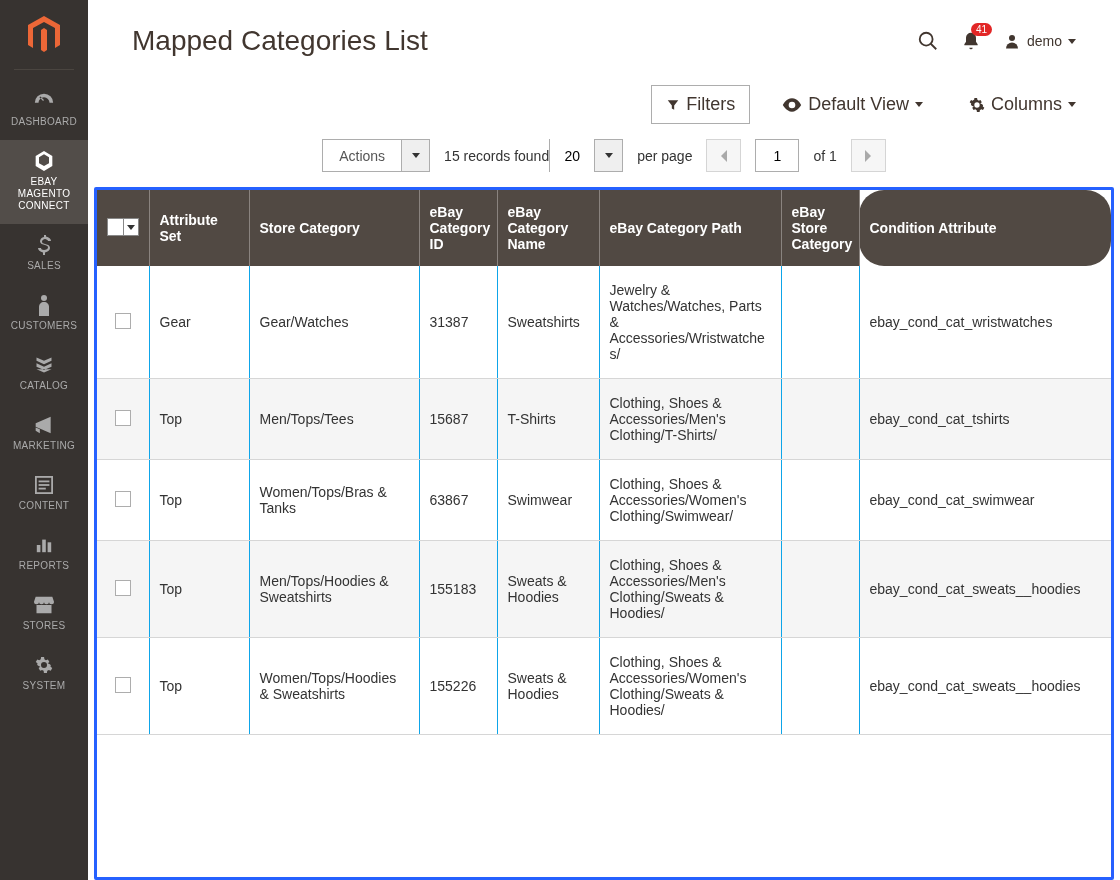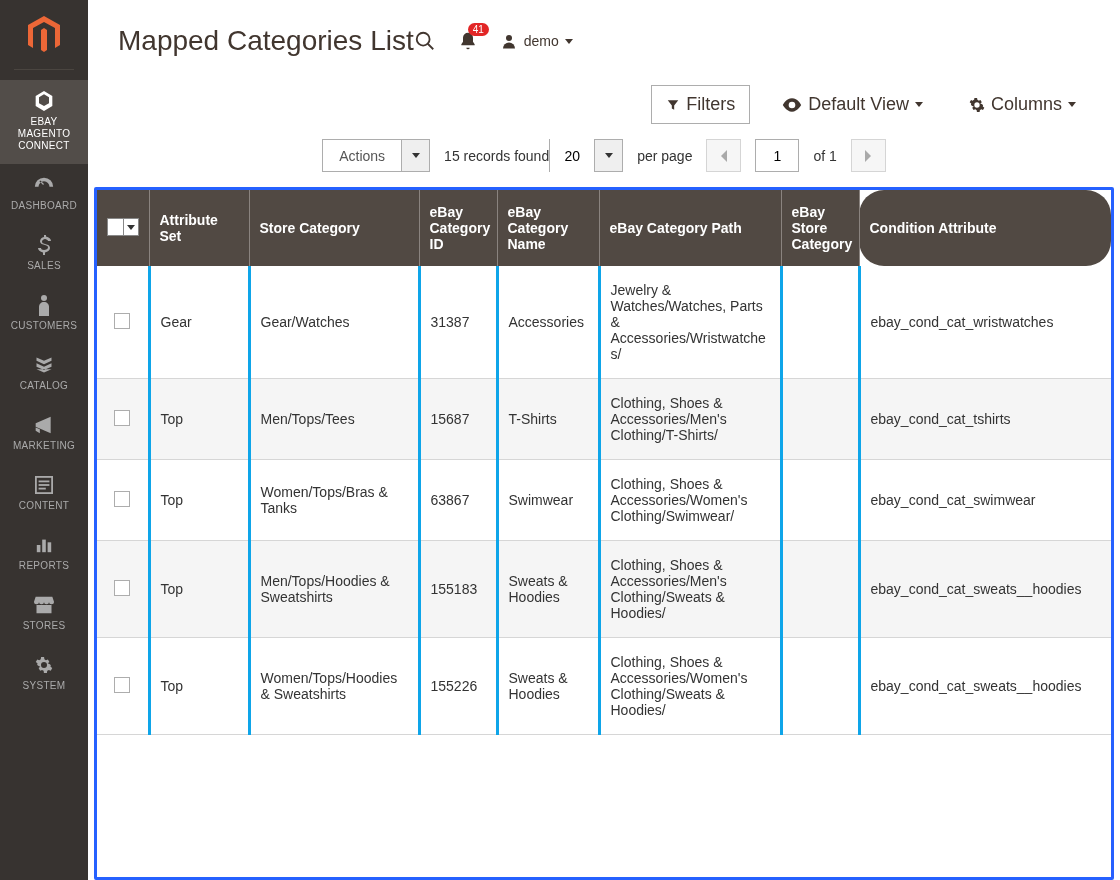--- a/index.html
+++ b/index.html
@@ -6,21 +6,21 @@
 body { font-family: 'Helvetica Neue', Arial, sans-serif; font-size: 14px; color: #333; background: #fff; width: 1120px; height: 880px; overflow: hidden; }
 .layout { display: flex; height: 100%; }
 .sidebar { width: 88px; background: #373330; color: #aaa; display: flex; flex-direction: column; align-items: center; flex-shrink: 0; }
 .logo { width: 60px; height: 60px; margin: 10px 0; display: flex; align-items: center; justify-content: center; border-bottom: 1px solid #4a4540; padding-bottom: 10px; }
 .logo svg { width: 34px; height: 38px; }
 .nav-item { width: 100%; padding: 10px 4px 12px; text-align: center; font-size: 10px; color: #aaa; cursor: pointer; }
 .nav-item.active { background: #524d49; color: #fff; }
 .nav-item .nav-icon { display: flex; justify-content: center; margin-bottom: 4px; height: 22px; align-items: center; }
 .nav-item .nav-label { letter-spacing: 0.3px; line-height: 1.2; }
 .main { flex: 1; background: #fff; overflow: hidden; display: flex; flex-direction: column; }
-.header-row { display: flex; justify-content: flex-start; align-items: center; padding: 25px 30px 10px; }
+.header-row { display: flex; justify-content: space-between; align-items: center; padding: 25px 44px 10px; }
 .page-title { font-size: 28px; font-weight: 400; color: #41362f; }
 .header-actions { display: flex; align-items: center; gap: 22px; }
 .icon-btn { cursor: pointer; color: #41362f; position: relative; display: flex; align-items: center; }
 .badge { position: absolute; top: -8px; left: 10px; background: #e22626; color: #fff; font-size: 10px; border-radius: 9px; padding: 1px 5px; }
 .user-menu { display: flex; align-items: center; gap: 6px; cursor: pointer; color: #41362f; font-size: 14px; }
 .action-bar { margin: 10px 30px 0; background: #dedcd8; padding: 20px; display: flex; justify-content: flex-end; }
 .primary-btn { background: #eb5202; color: #fff; border: none; padding: 12px 22px; font-size: 16px; cursor: pointer; }
 .toolbar { display: flex; justify-content: flex-end; align-items: center; gap: 18px; padding: 18px 30px 10px; }
 .tb-btn { display: flex; align-items: center; gap: 6px; padding: 8px 14px; cursor: pointer; color: #41362f; font-size: 18px; }
 .tb-btn.bordered { border: 1px solid #adadad; background: #fff; }
@@ -30,56 +30,56 @@
 .select-box .sel-label { padding: 0 16px; color: #555; }
 .select-box .sel-caret { border-left: 1px solid #adadad; width: 28px; height: 100%; display: flex; align-items: center; justify-content: center; background: #efefef; }
 .records { color: #333; }
 .page-input, .perpage-input { border: 1px solid #adadad; height: 33px; width: 44px; text-align: center; font-size: 14px; }
 .nav-btn { border: 1px solid #adadad; background: #efefef; width: 35px; height: 33px; display: flex; align-items: center; justify-content: center; cursor: pointer; }
 .nav-btn.disabled { opacity: 0.5; }
 .table-wrap { margin: 0 6px; border: 3px solid #2661ff; border-radius: 2px; overflow: hidden; flex: 1; }
 table { width: 100%; border-collapse: collapse; table-layout: fixed; }
 thead th { background: #514943; color: #fff; font-weight: 600; font-size: 14px; text-align: left; padding: 14px 10px; border-right: 1px solid #8a837f; vertical-align: middle; }
 thead th:last-child { border-right: none; border-radius: 25px; }
-tbody td { padding: 16px 10px; border-right: 3px solid #0ea5e9; border-bottom: 1px solid #d6d6d6; font-size: 14px; color: #333; vertical-align: middle; word-wrap: break-word; }
+tbody td { padding: 16px 10px; border-right: 1px solid #0ea5e9; border-bottom: 1px solid #d6d6d6; font-size: 14px; color: #333; vertical-align: middle; word-wrap: break-word; }
 tbody td:last-child { border-right: none; }
 tbody tr:nth-child(even) { background: #f5f5f5; }
 .chk { width: 16px; height: 16px; border: 1px solid #adadad; background: #fff; display: inline-block; }
 .chk-head { display: inline-flex; align-items: center; border: 1px solid #888; background: #fff; }
 .chk-head .chk { border: none; border-right: 1px solid #888; }
 .chk-head .caret { width: 14px; height: 16px; display: flex; align-items: center; justify-content: center; }
 .caret-svg { width: 0; height: 0; border-left: 4px solid transparent; border-right: 4px solid transparent; border-top: 5px solid currentColor; display: inline-block; }
 .perpage-text, .of-text { color: #333; }
 </style>
 </head>
 <body>
 
 <div class="layout">
   <div class="sidebar">
     <div class="logo">
       <svg viewBox="0 0 32 38">
           <path fill="#ec6737" d="M16 0 L32 9 L32 29 L27 32 L27 12 L16 6 L5 12 L5 32 L0 29 L0 9 Z M13 14 L13 34 L16 36 L19 34 L19 14 L16 12 Z"></path>
         </svg>
     </div>
     <div id="nav-items">
+        <div class="nav-item">
+          <div class="nav-icon">
+            <svg width="22" height="20" viewBox="0 0 24 20" fill="currentColor">
+              <path d="M12 2a10 10 0 00-10 10h4a6 6 0 1112 0h4A10 10 0 0012 2zm-1 8l-4-4 1-1 4 4z"></path>
+            </svg>
+          </div>
+          <div class="nav-label">DASHBOARD</div>
+        </div>
         <div class="nav-item active">
           <div class="nav-icon">
             <svg width="20" height="22" viewBox="0 0 24 26" fill="currentColor">
               <path d="M12 1l10 6v12l-10 6-10-6V7z M12 5l6 3.6v7L12 19l-6-3.4v-7z" fill-rule="evenodd"></path>
             </svg>
           </div>
           <div class="nav-label">EBAY MAGENTO CONNECT</div>
-        </div>
-        <div class="nav-item">
-          <div class="nav-icon">
-            <svg width="22" height="20" viewBox="0 0 24 20" fill="currentColor">
-              <path d="M12 2a10 10 0 00-10 10h4a6 6 0 1112 0h4A10 10 0 0012 2zm-1 8l-4-4 1-1 4 4z"></path>
-            </svg>
-          </div>
-          <div class="nav-label">DASHBOARD</div>
         </div>
         <div class="nav-item">
           <div class="nav-icon">
             <svg width="14" height="20" viewBox="0 0 14 20" fill="currentColor">
               <path d="M7 0v2a5 5 0 00-4 4c0 3 3 3.5 5 4s3 1 3 2.5-2 2.5-4 2.5-3-1-3-2H1c0 2 2 4 5 4.5V20h2v-2.5c3-.5 5-2.5 5-4.5 0-3-3-3.5-5-4s-3-1-3-2.5S7 4 8 4s3 1 3 2h3c0-2-2-4-5-4.5V0z"></path>
             </svg>
           </div>
           <div class="nav-label">SALES</div>
         </div>
         <div class="nav-item">
@@ -254,21 +254,21 @@
               <th>eBay Store Category</th>
               <th>Condition Attribute</th>
             </tr>
           </thead>
         <tbody id="tbody">
             <tr>
               <td style="text-align: center;"><span class="chk"></span></td>
               <td>Gear</td>
               <td>Gear/Watches</td>
               <td>31387</td>
-              <td>Accessories</td>
+              <td>Sweatshirts</td>
               <td>Jewelry &amp; Watches/Watches, Parts &amp; Accessories/Wristwatches/</td>
               <td></td>
               <td>ebay_cond_cat_wristwatches</td>
             </tr>
             <tr>
               <td style="text-align: center;"><span class="chk"></span></td>
               <td>Top</td>
               <td>Men/Tops/Tees</td>
               <td>15687</td>
               <td>T-Shirts</td>

